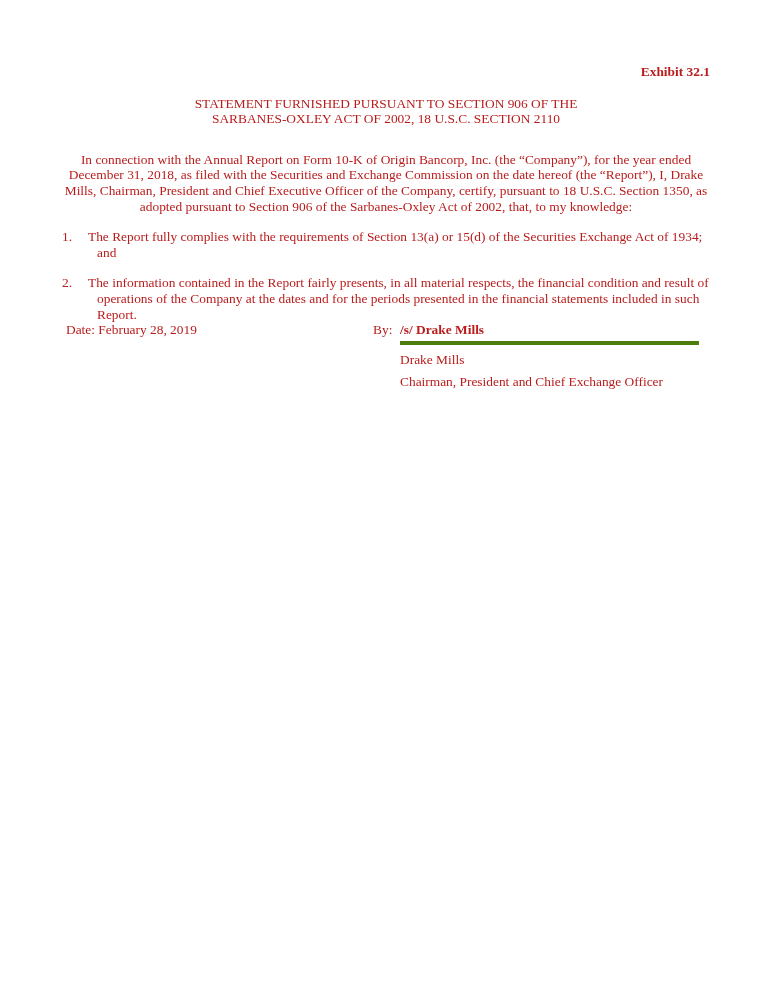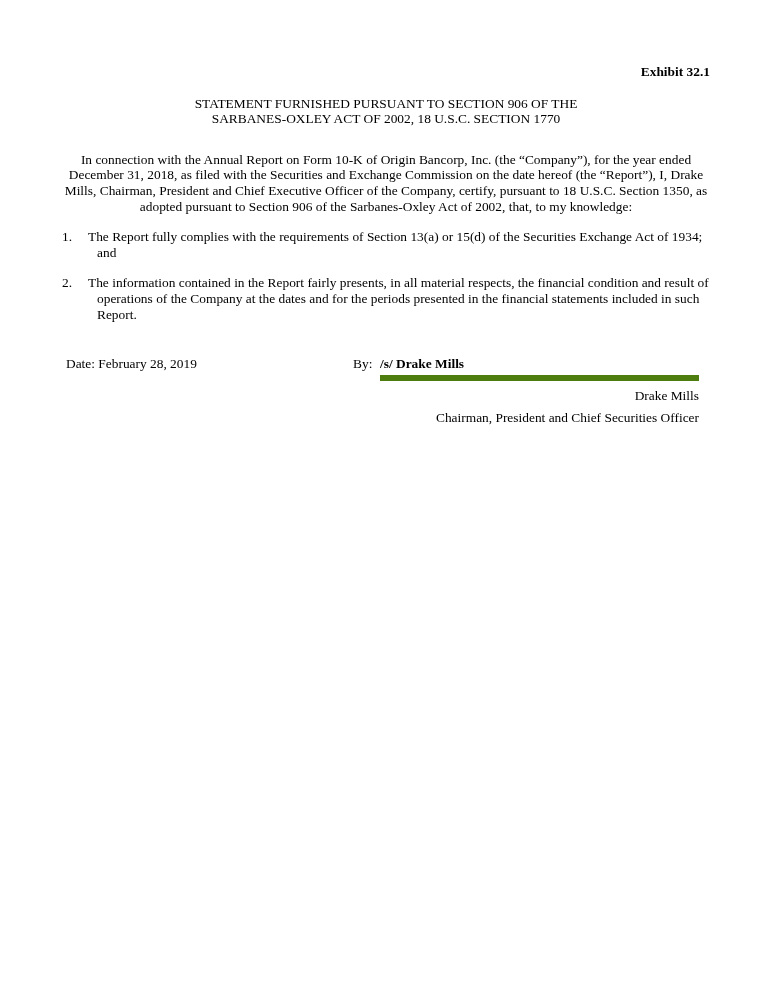--- a/index.html
+++ b/index.html
@@ -1,21 +1,21 @@
 <!DOCTYPE html>
 <html><head>
 <meta charset="utf-8">
 <style>
   html, body { margin: 0; padding: 0; background: #ffffff; }
   .page {
     position: relative;
     width: 768px;
     height: 993px;
     background: #ffffff;
-    color: #000000;
+    color: #b91c1c;
     font-family: "Liberation Serif", serif;
     font-size: 13.4px;
     line-height: 15.6px;
     box-sizing: border-box;
     overflow: hidden;
   }
   .content {
     padding: 64px 58px 0 62px;
   }
   .exhibit-label {
@@ -45,65 +45,64 @@
   .list-item .num {
     flex: 0 0 26px;
   }
   .list-item .text {
     flex: 1;
     padding-left: 9px;
     text-indent: -9px;
   }
   .sig-row {
     display: flex;
-    margin-top: 34px;
+    gap: 20px;
   }
   .sig-date {
     flex: 0 0 291px;
     padding-left: 4px;
     box-sizing: border-box;
   }
   .by-block {
     flex: 1;
     margin-right: 11px;
   }
   .by-line {
     display: flex;
     justify-content: center;
   }
   .by-label {
     flex: 0 0 27px;
   }
   .sig-line {
     flex: 1;
-    border-bottom: 6px solid #4d7c0f;
+    border-bottom: 4px solid #4d7c0f;
     padding-bottom: 3px;
   }
   .sig-name {
     font-weight: bold;
   }
   .sig-details {
     margin-left: 27px;
   }
   .sig-details .detail-line {
     margin-top: 7px;
-    text-align: right;
   }
 </style>
 </head>
 <body>
 
 <div class="page">
   <div class="content">
 
     <div class="exhibit-label">Exhibit 32.1</div>
 
     <div class="doc-title">
       <div>STATEMENT FURNISHED PURSUANT TO SECTION 906 OF THE</div>
-      <div>SARBANES-OXLEY ACT OF 2002, 18 U.S.C. SECTION 1770</div>
+      <div>SARBANES-OXLEY ACT OF 2002, 18 U.S.C. SECTION 2110</div>
     </div>
 
     <div class="intro">In connection with the Annual Report on Form 10-K of Origin Bancorp, Inc. (the “Company”), for the year ended December 31, 2018, as filed with the Securities and Exchange Commission on the date hereof (the “Report”), I, Drake Mills, Chairman, President and Chief Executive Officer of the Company, certify, pursuant to 18 U.S.C. Section 1350, as adopted pursuant to Section 906 of the Sarbanes-Oxley Act of 2002, that, to my knowledge:</div>
 
     <div class="list">
       <div class="list-item">
         <span class="num">1.</span>
         <span class="text">The Report fully complies with the requirements of Section 13(a) or 15(d) of the Securities Exchange Act of 1934; and</span>
       </div>
       <div class="list-item">
@@ -116,19 +115,19 @@
       <div class="sig-date">Date: February 28, 2019</div>
       <div class="by-block">
         <div class="by-line">
           <span class="by-label">By:</span>
           <span class="sig-line">
             <span class="sig-name">/s/ Drake Mills</span>
           </span>
         </div>
         <div class="sig-details">
           <div class="detail-line">Drake Mills</div>
-          <div class="detail-line">Chairman, President and Chief Securities Officer</div>
+          <div class="detail-line">Chairman, President and Chief Exchange Officer</div>
         </div>
       </div>
     </div>
 
   </div>
 </div>
 
 </body></html>

